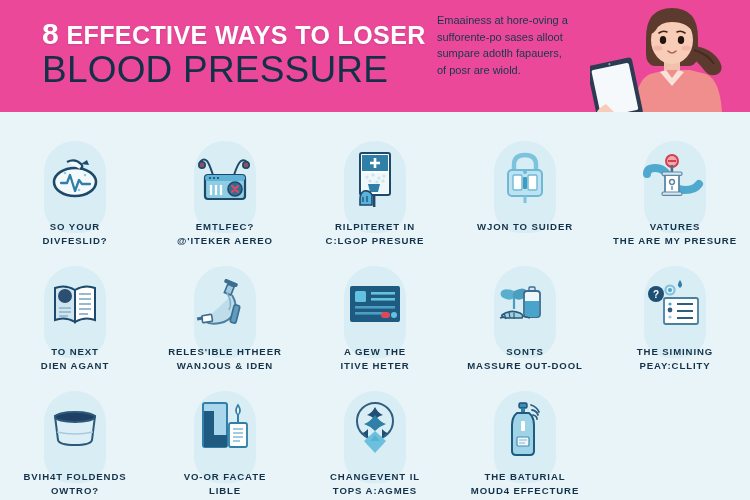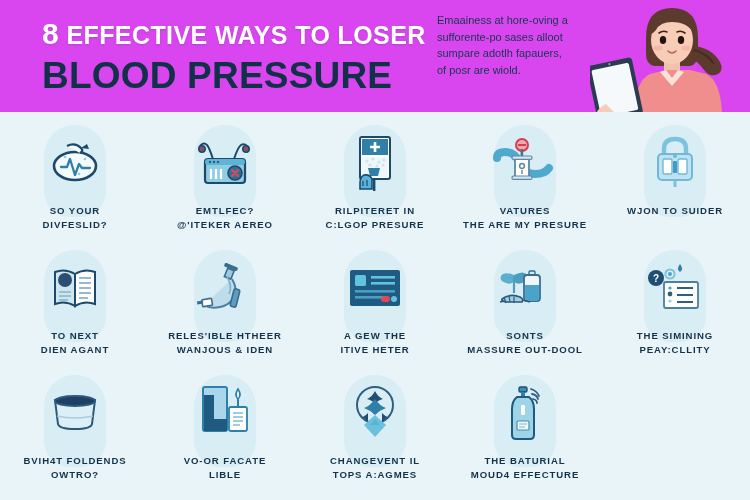--- a/index.html
+++ b/index.html
@@ -6,51 +6,51 @@
   html,body { width:750px; height:500px; overflow:hidden; }
   body {
     font-family:"Liberation Sans", sans-serif;
     background:#e8f4f8;
     position:relative;
   }
 
   
   #header {
     position:absolute; left:0; top:0; width:750px; height:112px;
-    background:#d946ef;
+    background:#ec4899;
     overflow:hidden;
   }
   #header-titles { position:absolute; left:42px; top:18px; width:400px; }
   #title-line1 {
     color:#ffffff; font-weight:bold; font-size:25px; letter-spacing:0.4px;
     white-space:nowrap; line-height:1.05;
     text-shadow:0 1px 2px rgba(20,60,80,0.18);
   }
   #title-line1 .num { font-size:30px; }
   #title-line2 {
-    color:#123047; font-weight:bold; font-size:37px; letter-spacing:0.2px;
-    white-space:nowrap; line-height:1.1; margin-top:6px;
+    color:#123047; font-weight:normal; font-size:37px; letter-spacing:0.2px;
+    white-space:nowrap; line-height:1.1; margin-top:0;
   }
   #header-paragraph {
     position:absolute; left:437px; top:12px; width:150px;
     color:#12394d; font-size:11px; line-height:1.52;
   }
   #header-paragraph div { white-space:nowrap; }
 
   
   #woman { position:absolute; right:0px; top:0px; width:160px; height:112px; }
 
   
   #grid {
     position:absolute; left:0; top:112px; width:750px; height:388px;
     display:grid;
     grid-template-columns:repeat(5,150px);
     grid-template-rows:repeat(3,125px);
     align-content:start;
-    padding-top:13px;
+    padding-top:29px;
   }
   .cell {
     position:relative;
     display:flex; flex-direction:column; align-items:center;
   }
   .blob {
     position:absolute; top:0px; left:50%; transform:translateX(-50%);
     width:62px; height:92px;
     background:#d9edf4; border-radius:31px 31px 26px 26px;
     z-index:0;
@@ -209,54 +209,54 @@
     </div>
     <div class="cap">
       <span>RILPITERET IN</span>
       <span class="l2">C:LGOP PRESURE</span>
     </div>
   </div>
 
   <div class="cell">
     <div class="blob"></div>
     <div class="icon-wrap">
+      <svg width="46" height="54" viewBox="0 0 46 54">
+        <path d="M12 20 l0 -7 q0 -10 11 -10 q11 0 11 10 l0 7" fill="none" stroke="#7cc3dd" stroke-width="4.4" stroke-linecap="round"></path>
+        <rect x="6" y="18" width="34" height="26" rx="4" fill="#bfe2f0" stroke="#6fb9d6" stroke-width="2"></rect>
+        <rect x="11" y="23" width="9" height="15" rx="1.5" fill="#ffffff" stroke="#6fb9d6" stroke-width="1.4"></rect>
+        <rect x="26" y="23" width="9" height="15" rx="1.5" fill="#ffffff" stroke="#6fb9d6" stroke-width="1.4"></rect>
+        <rect x="21" y="25" width="4" height="12" rx="1" fill="#3f9dc4"></rect>
+        <circle cx="23" cy="20" r="2" fill="#6fb9d6"></circle>
+        <rect x="21.5" y="44" width="3" height="7" fill="#7cc3dd"></rect>
+      </svg>
+    </div>
+    <div class="cap">
+      <span>WJON TO SUIDER</span>
+      <span class="l2"></span>
+    </div>
+  </div>
+
+  <div class="cell">
+    <div class="blob"></div>
+    <div class="icon-wrap">
       <svg width="68" height="50" viewBox="0 0 68 50">
         <path d="M6 20 q0 -6 8 -6 q10 0 14 10 q5 12 16 12 q10 0 14 -6" stroke="#4fa8cd" stroke-width="8" fill="none" stroke-linecap="round"></path>
         <circle cx="31" cy="7" r="6" fill="#f2a6ae" stroke="#d0404f" stroke-width="2"></circle>
         <path d="M27 7 l8 0" stroke="#d0404f" stroke-width="2"></path>
         <rect x="29.6" y="11" width="2.6" height="10" fill="#4f6d86"></rect>
         <rect x="24" y="20" width="14" height="20" rx="2" fill="#ffffff" stroke="#5e87a3" stroke-width="1.8"></rect>
         <rect x="21" y="18" width="20" height="3.4" rx="1.5" fill="#d6e7f0" stroke="#5e87a3" stroke-width="1.2"></rect>
         <rect x="21" y="38" width="20" height="3.4" rx="1.5" fill="#d6e7f0" stroke="#5e87a3" stroke-width="1.2"></rect>
         <circle cx="31" cy="28" r="2.4" fill="none" stroke="#5e87a3" stroke-width="1.5"></circle>
         <path d="M31 32 l0 4" stroke="#5e87a3" stroke-width="1.4"></path>
       </svg>
     </div>
     <div class="cap">
       <span>VATURES</span>
       <span class="l2">THE ARE MY PRESURE</span>
-    </div>
-  </div>
-
-  <div class="cell">
-    <div class="blob"></div>
-    <div class="icon-wrap">
-      <svg width="46" height="54" viewBox="0 0 46 54">
-        <path d="M12 20 l0 -7 q0 -10 11 -10 q11 0 11 10 l0 7" fill="none" stroke="#7cc3dd" stroke-width="4.4" stroke-linecap="round"></path>
-        <rect x="6" y="18" width="34" height="26" rx="4" fill="#bfe2f0" stroke="#6fb9d6" stroke-width="2"></rect>
-        <rect x="11" y="23" width="9" height="15" rx="1.5" fill="#ffffff" stroke="#6fb9d6" stroke-width="1.4"></rect>
-        <rect x="26" y="23" width="9" height="15" rx="1.5" fill="#ffffff" stroke="#6fb9d6" stroke-width="1.4"></rect>
-        <rect x="21" y="25" width="4" height="12" rx="1" fill="#3f9dc4"></rect>
-        <circle cx="23" cy="20" r="2" fill="#6fb9d6"></circle>
-        <rect x="21.5" y="44" width="3" height="7" fill="#7cc3dd"></rect>
-      </svg>
-    </div>
-    <div class="cap">
-      <span>WJON TO SUIDER</span>
-      <span class="l2"></span>
     </div>
   </div>
 
   <div class="cell">
     <div class="blob"></div>
     <div class="icon-wrap">
       <svg width="48" height="48" viewBox="0 0 48 48">
         <path d="M4 8 q10 -4 20 2 l0 32 q-10 -6 -20 -2 z" fill="#cfe6f0" stroke="#1d4a6b" stroke-width="2"></path>
         <path d="M44 8 q-10 -4 -20 2 l0 32 q10 -6 20 -2 z" fill="#ffffff" stroke="#1d4a6b" stroke-width="2"></path>
         <circle cx="14" cy="16" r="7" fill="#2b4f72"></circle>

